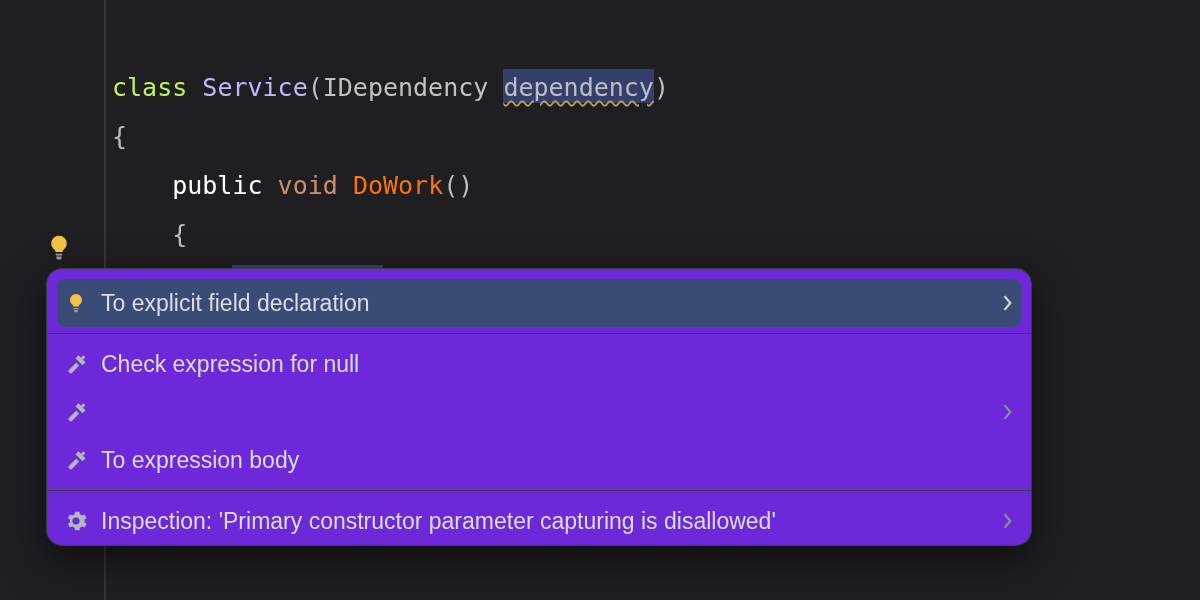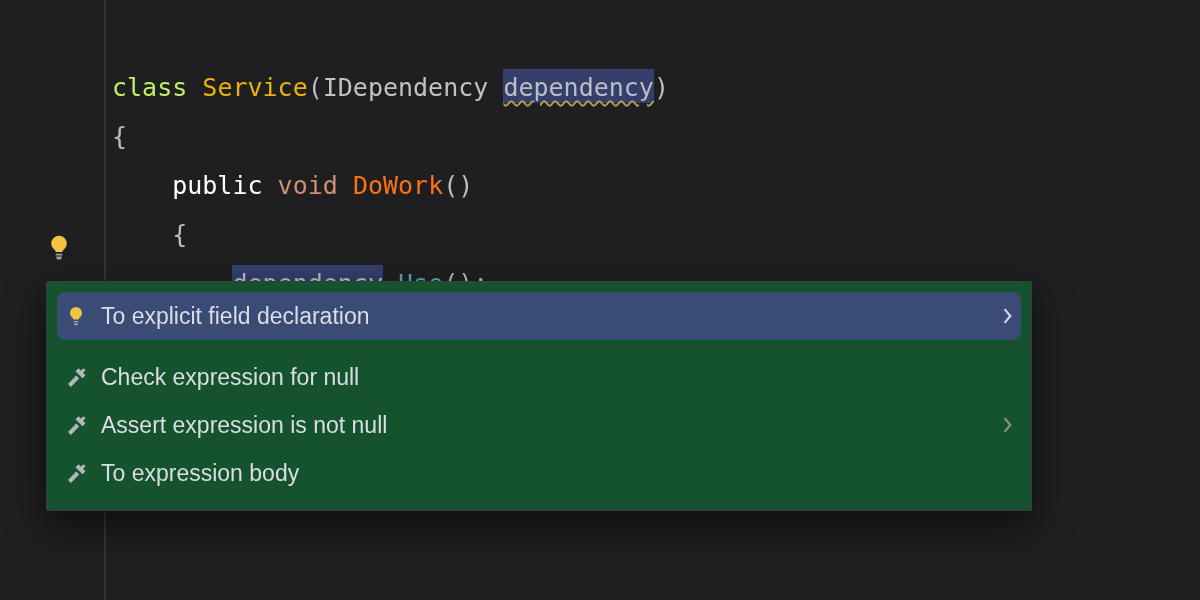--- a/index.html
+++ b/index.html
@@ -7,31 +7,31 @@
     color:#bcbec4;}
   .gutter{position:absolute;left:0;top:0;bottom:0;width:104px;
     border-right:2px solid #343539;background:#1f1f22;}
   .bulb{position:absolute;left:44px;top:232px;width:30px;height:30px;}
   .bulb svg{width:30px;height:30px;}
   .code{position:absolute;left:112px;top:14px;right:0;font-size:25px;
     line-height:49px;white-space:pre;}
   .kw-class{color:#bef264;}
   .kw-mod{color:#ffffff;text-align:right;}
   .kw-void{color:#cf8e6d;}
-  .type{color:#eab308;margin-top:20px;}
+  .type{color:#c4b5fd;margin-top:20px;}
   .iface{color:#c2c2c2;}
   .method{color:#f97316;}
   .call{color:#57aaaa;}
   .punc{color:#bcbec4;}
   .ident{color:#bcbec4;}
   .hl{background:#34406b;padding:4px 0 1px 0;}
   .wavy{text-decoration:underline wavy #b59f52;text-decoration-thickness:2px;
     text-underline-offset:4px;}
-  .popup{position:absolute;left:46px;top:281px;width:984px;
-    background:#14532d;border:1px solid #3a3c40;border-radius:2px;
+  .popup{position:absolute;left:46px;top:268px;width:984px;
+    background:#6d28d9;border:1px solid #3a3c40;border-radius:16px;
     box-shadow:0 14px 38px rgba(0,0,0,.55);overflow:hidden;}
   .menu{padding:10px 0 0 0;}
   .sep{height:1px;background:#3a3c40;margin:6px 0;}
   .item{display:flex;align-items:center;height:48px;padding:0 18px 0 14px;
     font-family:-apple-system,BlinkMacSystemFont,"Segoe UI",sans-serif;
     font-size:23px;color:#dadde2;cursor:default;}
   .item .ico{width:30px;display:flex;justify-content:center;margin-right:10px;}
   .item .ico svg{width:24px;height:24px;}
   .item .arrow{margin-left:auto;color:#8a8d93;}
   .item.selected{background:#3a4b76;border-radius:8px;margin:0 10px 0 10px;
@@ -86,34 +86,46 @@
       </span>
       <span>Check expression for null</span>
     </div>
 
     <div class="item">
       <span class="ico">
         <svg viewBox="0 0 24 24">
             <path fill="#b2b6bd" d="M14.5 3.2 17 5.7l2.4-2.4 2 2-2.4 2.4 2.5 2.5-3 3-7-7zM12.2 10.6l3 3L6.9 22 4 19.1z"></path>
           </svg>
       </span>
-      <span>Assert expression is not null</span>
       <span class="arrow">
         <svg width="10" height="16" viewBox="0 0 8 14">
             <path fill="none" stroke="currentColor" stroke-width="2" d="M1 1l5 6-5 6"></path>
           </svg>
       </span>
     </div>
 
     <div class="item">
       <span class="ico">
         <svg viewBox="0 0 24 24">
             <path fill="#b2b6bd" d="M14.5 3.2 17 5.7l2.4-2.4 2 2-2.4 2.4 2.5 2.5-3 3-7-7zM12.2 10.6l3 3L6.9 22 4 19.1z"></path>
           </svg>
       </span>
       <span>To expression body</span>
     </div>
 
     <div class="sep"></div>
 
+    <div class="item">
+      <span class="ico">
+        <svg viewBox="0 0 24 24">
+            <path fill="#b2b6bd" d="M12 8.4A3.6 3.6 0 1 0 12 15.6 3.6 3.6 0 0 0 12 8.4zm8.6 3.6c0 .5 0 .9-.1 1.3l2.1 1.6-2 3.5-2.5-.9c-.7.5-1.4.9-2.2 1.2l-.4 2.6H11l-.4-2.6c-.8-.3-1.5-.7-2.2-1.2l-2.5.9-2-3.5 2.1-1.6c-.1-.4-.1-.8-.1-1.3s0-.9.1-1.3L3.9 9.1l2-3.5 2.5.9c.7-.5 1.4-.9 2.2-1.2L11 2.7h4.5l.4 2.6c.8.3 1.5.7 2.2 1.2l2.5-.9 2 3.5-2.1 1.6c.1.4.1.8.1 1.3z"></path>
+          </svg>
+      </span>
+      <span>Inspection: 'Primary constructor parameter capturing is disallowed'</span>
+      <span class="arrow">
+        <svg width="10" height="16" viewBox="0 0 8 14">
+            <path fill="none" stroke="currentColor" stroke-width="2" d="M1 1l5 6-5 6"></path>
+          </svg>
+      </span>
+    </div>
 
   </div>
 </div>
 
 </body></html>

